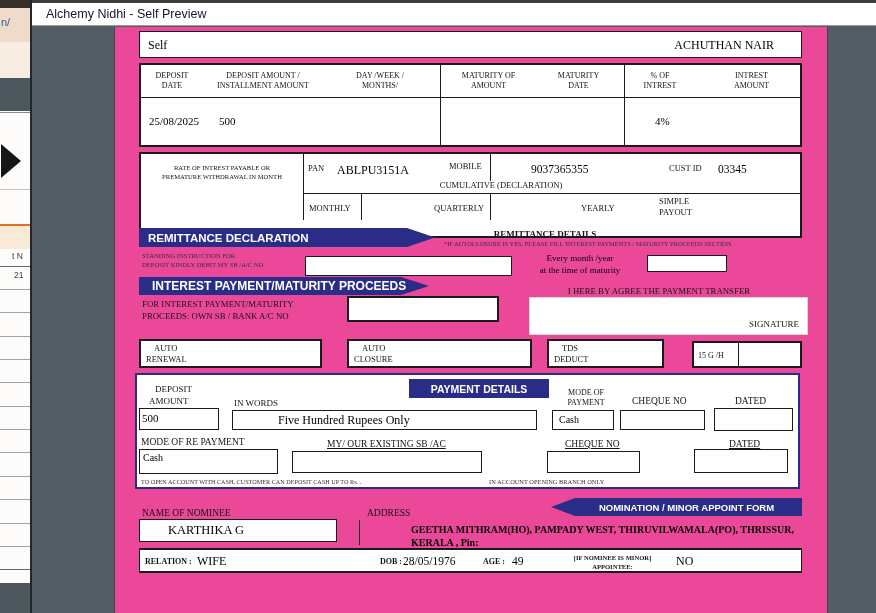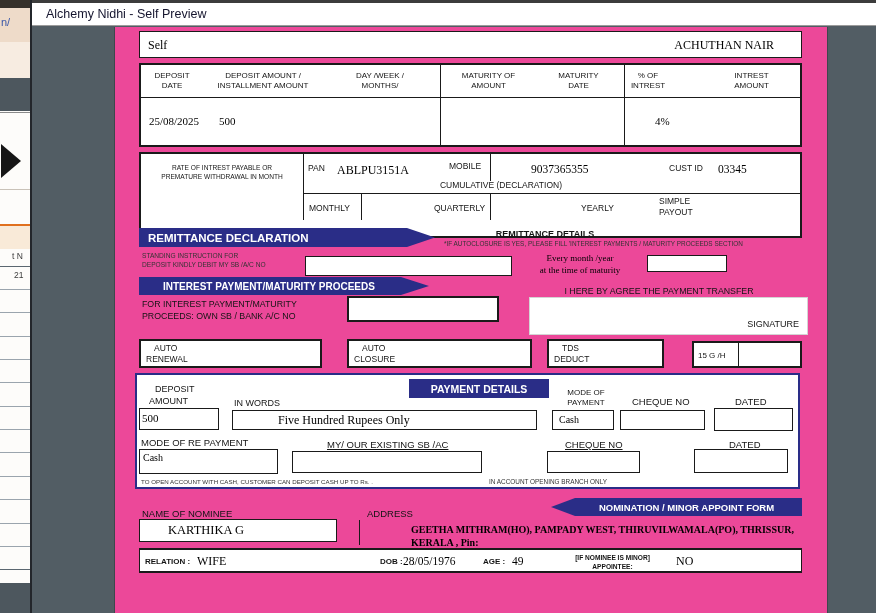--- a/index.html
+++ b/index.html
@@ -1,19 +1,19 @@
 <!DOCTYPE html>
 <html><head>
 <meta charset="utf-8">
 <style>
   *{margin:0;padding:0;box-sizing:border-box}
   html,body{width:876px;height:613px}
   body{position:relative;overflow:hidden;background:#efe9e2;font-family:"Liberation Sans",sans-serif}
   .abs{position:absolute}
-  .lbl{font-family:Liberation Sans, sans-serif;color:#141414}
+  .lbl{font-family:Liberation Serif, serif;color:#141414}
   .val{font-family:"Liberation Serif",serif;color:#000}
   .pre{white-space:pre-line}
   .ctr{text-align:center}
   .box{position:absolute;border:1px solid #1a1a1a;background:#fff}
   .box2{position:absolute;border:2px solid #1a1a1a;background:#fff}
   .vline{position:absolute;width:1px;background:#1a1a1a}
   .hline{position:absolute;height:1px;background:#1a1a1a}
   .banner{position:absolute;background:#2a2d87;color:#fff;font-weight:bold;display:flex;align-items:center}
   .banner-r{clip-path:polygon(0 0,calc(100% - 28px) 0,100% 50%,calc(100% - 28px) 100%,0 100%)}
   .banner-l{clip-path:polygon(24px 0,100% 0,100% 100%,24px 100%,0 50%)}
@@ -76,21 +76,21 @@
       <div class="abs lbl pre ctr" style="left:0;top:6px;width:62px;font-size:8px;line-height:10px">DEPOSIT
 DATE</div>
       <div class="abs lbl pre ctr" style="left:182px;top:6px;width:114px;font-size:8px;line-height:10px">DAY /WEEK /
 MONTHS/</div>
       <div class="abs lbl pre ctr" style="left:62px;top:6px;width:120px;font-size:8px;line-height:10px">DEPOSIT AMOUNT /
 INSTALLMENT AMOUNT</div>
       <div class="abs lbl pre ctr" style="left:300px;top:6px;width:95px;font-size:8px;line-height:10px">MATURITY OF
 AMOUNT</div>
       <div class="abs lbl pre ctr" style="left:395px;top:6px;width:85px;font-size:8px;line-height:10px">MATURITY
 DATE</div>
-      <div class="abs lbl pre ctr" style="left:468px;top:6px;width:78px;font-size:8px;line-height:10px">% OF
+      <div class="abs lbl pre ctr" style="left:480px;top:6px;width:78px;font-size:8px;line-height:10px">% OF
 INTREST</div>
       <div class="abs lbl pre ctr" style="left:562px;top:6px;width:97px;font-size:8px;line-height:10px">INTREST
 AMOUNT</div>
       <div class="hline" style="left:0;top:32px;width:659px"></div>
       <div class="vline" style="left:299px;top:0;height:80px"></div>
       <div class="vline" style="left:483px;top:0;height:80px"></div>
       <span class="abs val" style="left:8px;top:50px;font-size:11px">25/08/2025</span>
       <span class="abs val" style="left:78px;top:50px;font-size:11px">500</span>
       <span class="abs val" style="left:514px;top:50px;font-size:11px">4%</span>
     </div>
@@ -123,21 +123,21 @@
     <div class="abs lbl ctr" style="left:330px;top:202px;width:200px;font-size:9px;font-weight:bold">REMITTANCE DETAILS</div>
     <div class="abs lbl" style="left:329px;top:213px;font-size:6.4px;color:#333">*IF AUTOCLOSURE IS YES, PLEASE FILL 'INTEREST PAYMENTS / MATURITY PROCEEDS SECTION</div>
 
     <div class="abs lbl pre" style="left:27px;top:224px;font-size:6.6px;line-height:9px;color:#333">STANDING INSTRUCTION FOR
 DEPOSIT KINDLY DEBIT MY SB /A/C NO</div>
     <div class="box" style="left:190px;top:229px;width:207px;height:20px"></div>
     <div class="abs pre ctr" style="left:405px;top:225px;width:120px;font-size:9px;line-height:12px;font-family:'Liberation Serif',serif">Every month /year
 at the time of maturity</div>
     <div class="box" style="left:532px;top:228px;width:80px;height:17px"></div>
 
-    <div class="banner banner-r" style="left:24px;top:250px;width:290px;height:18px;font-size:10px;padding-left:24px">
+    <div class="banner banner-r" style="left:24px;top:250px;width:290px;height:18px;font-size:12px;padding-left:13px">
       <span>INTEREST PAYMENT/MATURITY PROCEEDS</span>
     </div>
     <div class="abs lbl ctr" style="left:404px;top:259px;width:280px;font-size:8.8px">I HERE BY AGREE THE PAYMENT TRANSFER</div>
     <div class="abs lbl pre" style="left:27px;top:271px;font-size:8.8px;line-height:12px">FOR INTEREST PAYMENT/MATURITY
 PROCEEDS: OWN SB / BANK A/C NO</div>
     <div class="box2" style="left:232px;top:269px;width:152px;height:26px"></div>
     <div class="sig-box" style="left:414px;top:270px;width:279px;height:38px">
       <span class="abs lbl" style="right:8px;bottom:5px;font-size:9px">SIGNATURE</span>
     </div>
 

